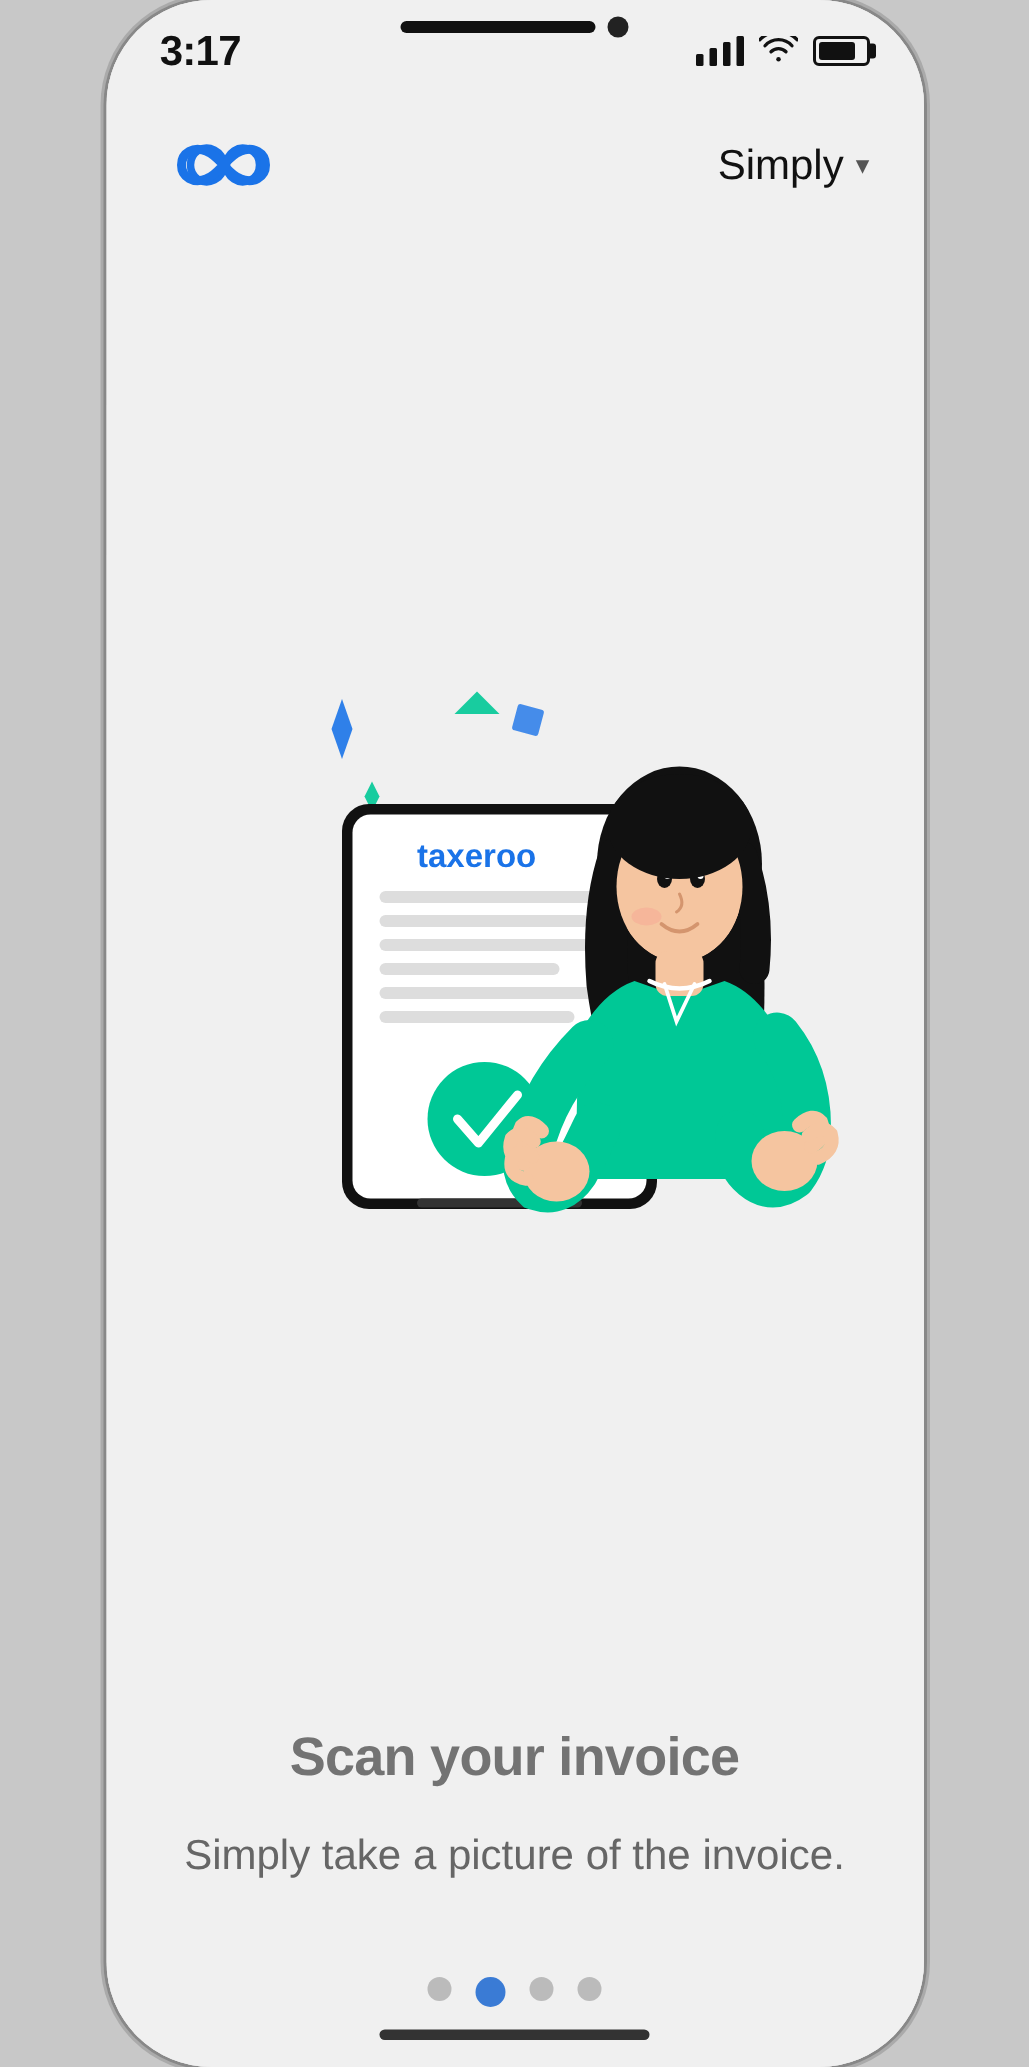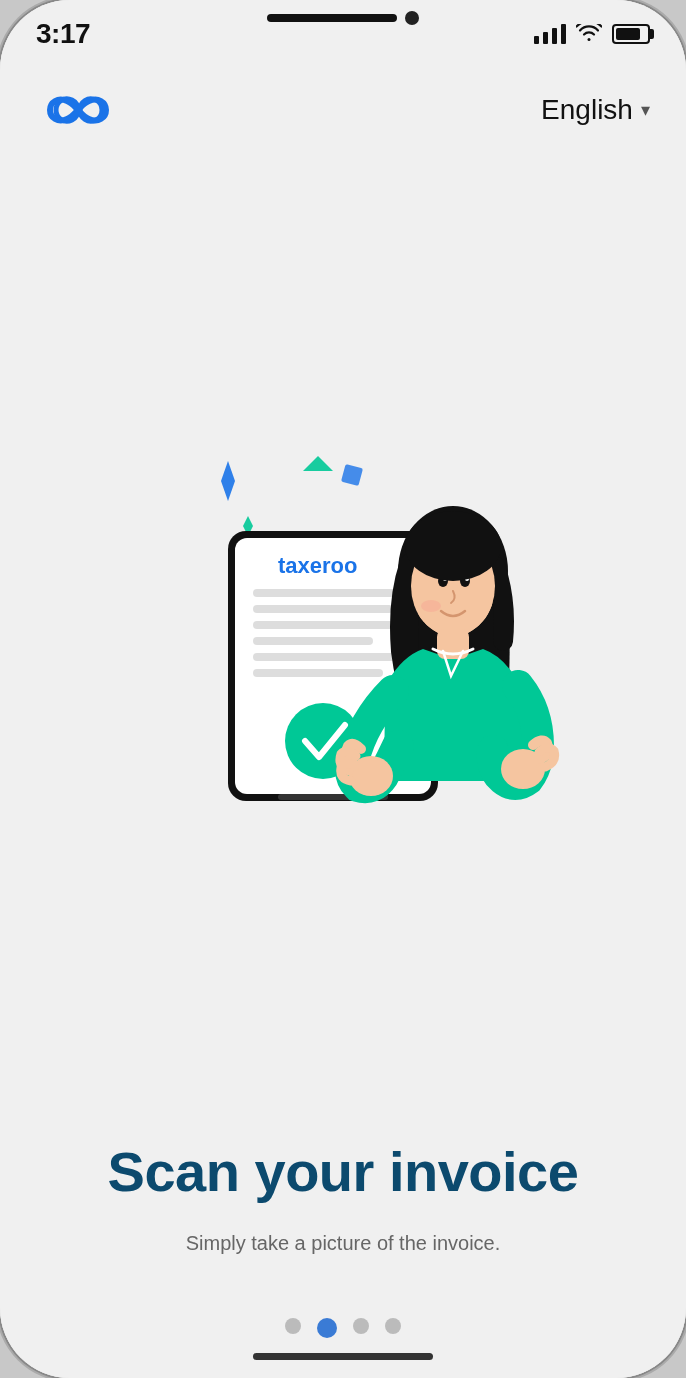--- a/index.html
+++ b/index.html
@@ -7,21 +7,21 @@
     body {
       background: #c8c8c8;
       display: flex;
       justify-content: center;
       align-items: center;
       min-height: 100vh;
       font-family: -apple-system, BlinkMacSystemFont, 'Segoe UI', sans-serif;
     }
 
     .phone-frame {
-      width: 686px;
+      width: 545px;
       height: 1378px;
       background: #f0f0f0;
       border-radius: 70px;
       position: relative;
       overflow: hidden;
       box-shadow: 0 0 0 2px #888, 0 0 0 4px #aaa, inset 0 0 0 2px #ddd;
     }
 
     
     .notch {
@@ -188,29 +188,29 @@
     }
 
     
     .text-content {
       text-align: center;
       padding: 0 48px;
       margin-top: 20px;
     }
 
     .headline {
-      font-size: 56px;
+      font-size: 36px;
       font-weight: 800;
-      color: #0c4a6e;
+      color: #737373;
       margin-bottom: 24px;
       letter-spacing: -0.5px;
     }
 
     .subtext {
-      font-size: 20px;
+      font-size: 28px;
       color: #666;
       line-height: 1.5;
     }
 
     
     .pagination {
       display: flex;
       justify-content: center;
       gap: 16px;
       padding: 60px 0 40px;
@@ -334,21 +334,21 @@
                      C62 39, 70 34, 70 26
                      C70 18, 62 13, 53 17
                      C48 19, 45 23, 42 26
                      C39 29, 36 33, 31 35
                      C22 39, 14 34, 14 26Z" fill="none" stroke="#1a73e8" stroke-width="6" stroke-linecap="round"></path>
           </g>
         </svg>
       </div>
 
       <div class="lang-selector">
-        <span>English</span>
+        <span>Simply</span>
         <span class="lang-chevron">▾</span>
       </div>
     </div>
 
     <div class="illustration-area">
       <svg class="illustration-svg" viewBox="0 0 440 440" xmlns="http://www.w3.org/2000/svg">
 
         <polygon points="105,60 112,80 105,100 98,80" fill="#1a73e8" opacity="0.9"></polygon>
 
         <polygon points="195,55 210,70 180,70" fill="#00c896" opacity="0.9"></polygon>

